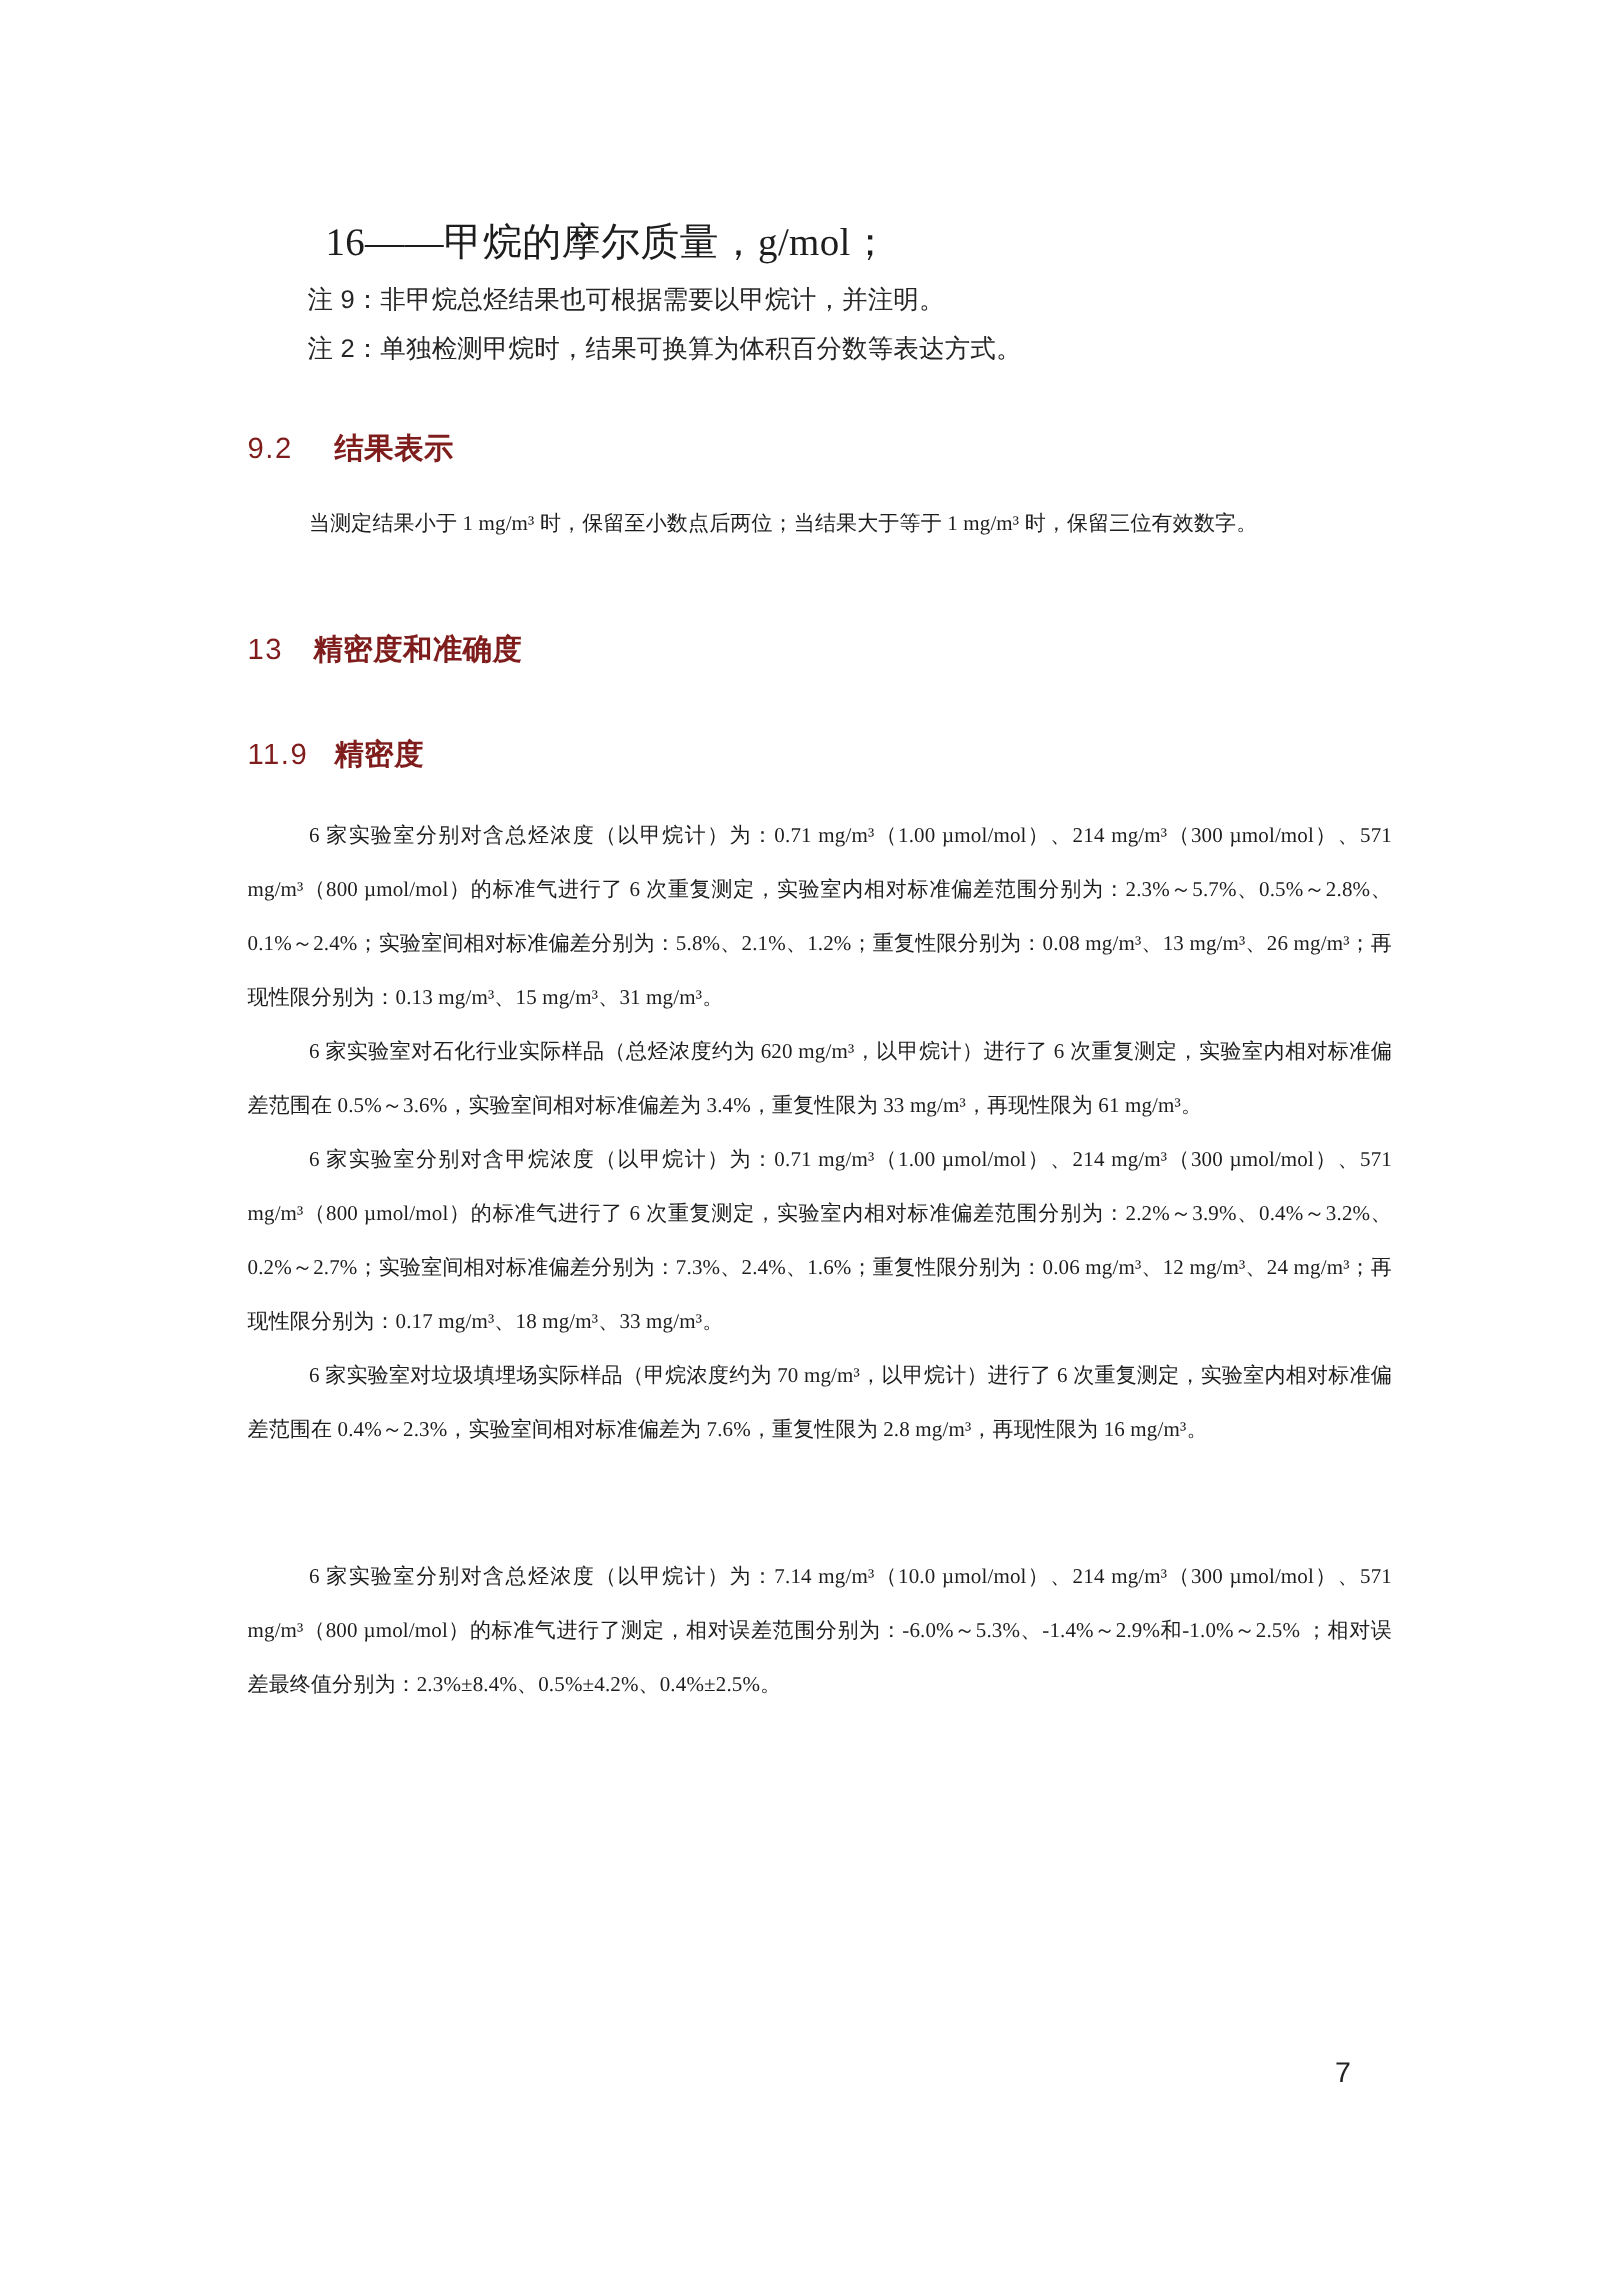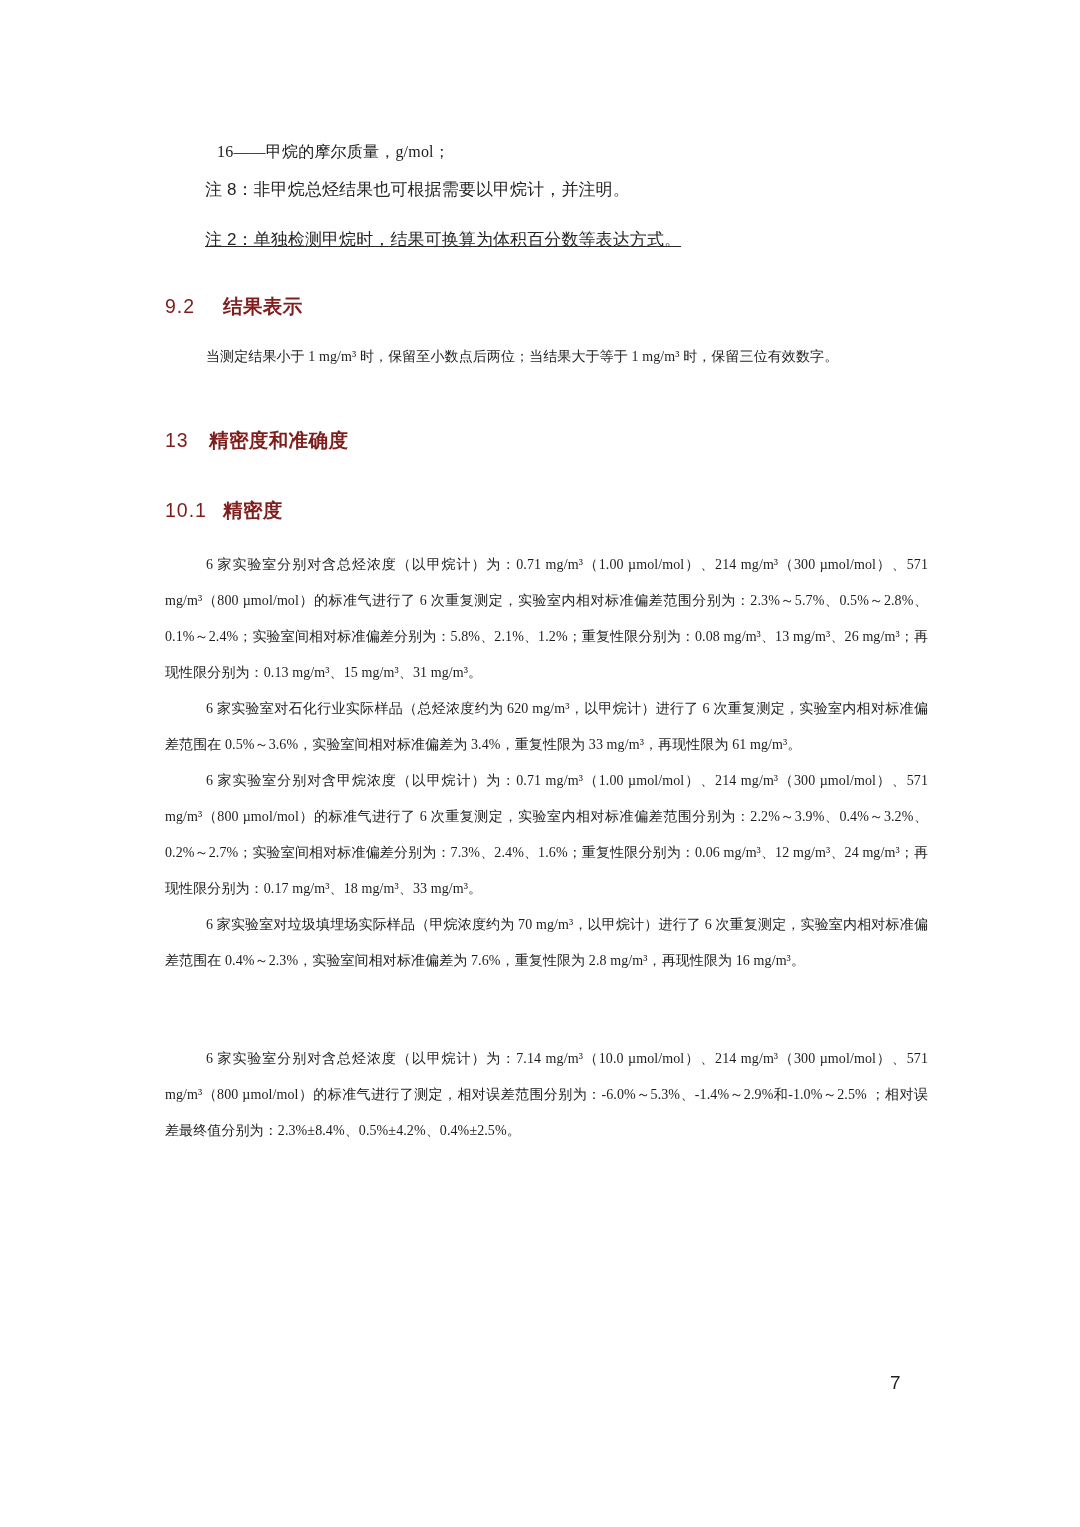--- a/index.html
+++ b/index.html
@@ -27,38 +27,38 @@
   
   .content {
     position: absolute;
     left: 165px;
     top: 128px;
     width: 763px;
   }
 
   
   .formula-def {
-    font-size: 16px;
+    font-size: 26px;
     line-height: 34px;
-    margin: 7px 0 6px 0;
+    margin: 17px 0 6px 0;
     padding-left: 52px;
     letter-spacing: 0.2px;
   }
 
   
   .note {
     font-family: "Liberation Sans", "DejaVu Sans", sans-serif;
     font-size: 17px;
     line-height: 30px;
     margin: 0;
     padding-left: 40px;
     letter-spacing: 0.1px;
     color: #262626;
   }
-  .note + .note { margin-top: 20px; text-decoration: underline; }
+  .note + .note { margin-top: 3px; }
 
   
   .h2 {
     font-family: "Liberation Sans", "DejaVu Sans", sans-serif;
     font-weight: bold;
     font-size: 19.5px;
     line-height: 30px;
     margin: 0;
     color: #7f1d1d;
     letter-spacing: 0.4px;
@@ -102,38 +102,38 @@
 </style>
 </head>
 <body>
 
 <div class="page">
 
   <div class="content">
 
     <p class="formula-def">16——甲烷的摩尔质量，g/mol；</p>
 
-    <p class="note">注 8：非甲烷总烃结果也可根据需要以甲烷计，并注明。</p>
+    <p class="note">注 9：非甲烷总烃结果也可根据需要以甲烷计，并注明。</p>
     <p class="note">注 2：单独检测甲烷时，结果可换算为体积百分数等表达方式。</p>
 
     <div class="sp-before-92"></div>
     <div class="h2 lvl2">
       <span class="num">9.2</span><span>结果表示</span>
     </div>
     <div class="sp-after-92"></div>
     <p class="para"><span class="indent"></span><span>当测定结果小于 1 mg/m³ 时，保留至小数点后两位；当结果大于等于 1 mg/m³ 时，保留三位有效数字。</span></p>
 
     <div class="sp-before-10"></div>
     <div class="h2 lvl1">
       <span class="num">13</span><span>精密度和准确度</span>
     </div>
     <div class="sp-after-10"></div>
 
     <div class="h2 lvl2">
-      <span class="num">10.1</span><span>精密度</span>
+      <span class="num">11.9</span><span>精密度</span>
     </div>
     <div class="sp-after-101"></div>
 
     <p class="para"><span class="indent"></span><span>6 家实验室分别对含总烃浓度（以甲烷计）为：0.71 mg/m³（1.00 µmol/mol）、214 mg/m³（300 µmol/mol）、571 mg/m³（800 µmol/mol）的标准气进行了 6 次重复测定，实验室内相对标准偏差范围分别为：2.3%～5.7%、0.5%～2.8%、0.1%～2.4%；实验室间相对标准偏差分别为：5.8%、2.1%、1.2%；重复性限分别为：0.08 mg/m³、13 mg/m³、26 mg/m³；再现性限分别为：0.13 mg/m³、15 mg/m³、31 mg/m³。</span></p>
     <p class="para"><span class="indent"></span><span>6 家实验室对石化行业实际样品（总烃浓度约为 620 mg/m³，以甲烷计）进行了 6 次重复测定，实验室内相对标准偏差范围在 0.5%～3.6%，实验室间相对标准偏差为 3.4%，重复性限为 33 mg/m³，再现性限为 61 mg/m³。</span></p>
     <p class="para"><span class="indent"></span><span>6 家实验室分别对含甲烷浓度（以甲烷计）为：0.71 mg/m³（1.00 µmol/mol）、214 mg/m³（300 µmol/mol）、571 mg/m³（800 µmol/mol）的标准气进行了 6 次重复测定，实验室内相对标准偏差范围分别为：2.2%～3.9%、0.4%～3.2%、0.2%～2.7%；实验室间相对标准偏差分别为：7.3%、2.4%、1.6%；重复性限分别为：0.06 mg/m³、12 mg/m³、24 mg/m³；再现性限分别为：0.17 mg/m³、18 mg/m³、33 mg/m³。</span></p>
     <p class="para"><span class="indent"></span><span>6 家实验室对垃圾填埋场实际样品（甲烷浓度约为 70 mg/m³，以甲烷计）进行了 6 次重复测定，实验室内相对标准偏差范围在 0.4%～2.3%，实验室间相对标准偏差为 7.6%，重复性限为 2.8 mg/m³，再现性限为 16 mg/m³。</span></p>
 
     <div class="sp-before-102"></div>
     <div class="sp-after-102"></div>

